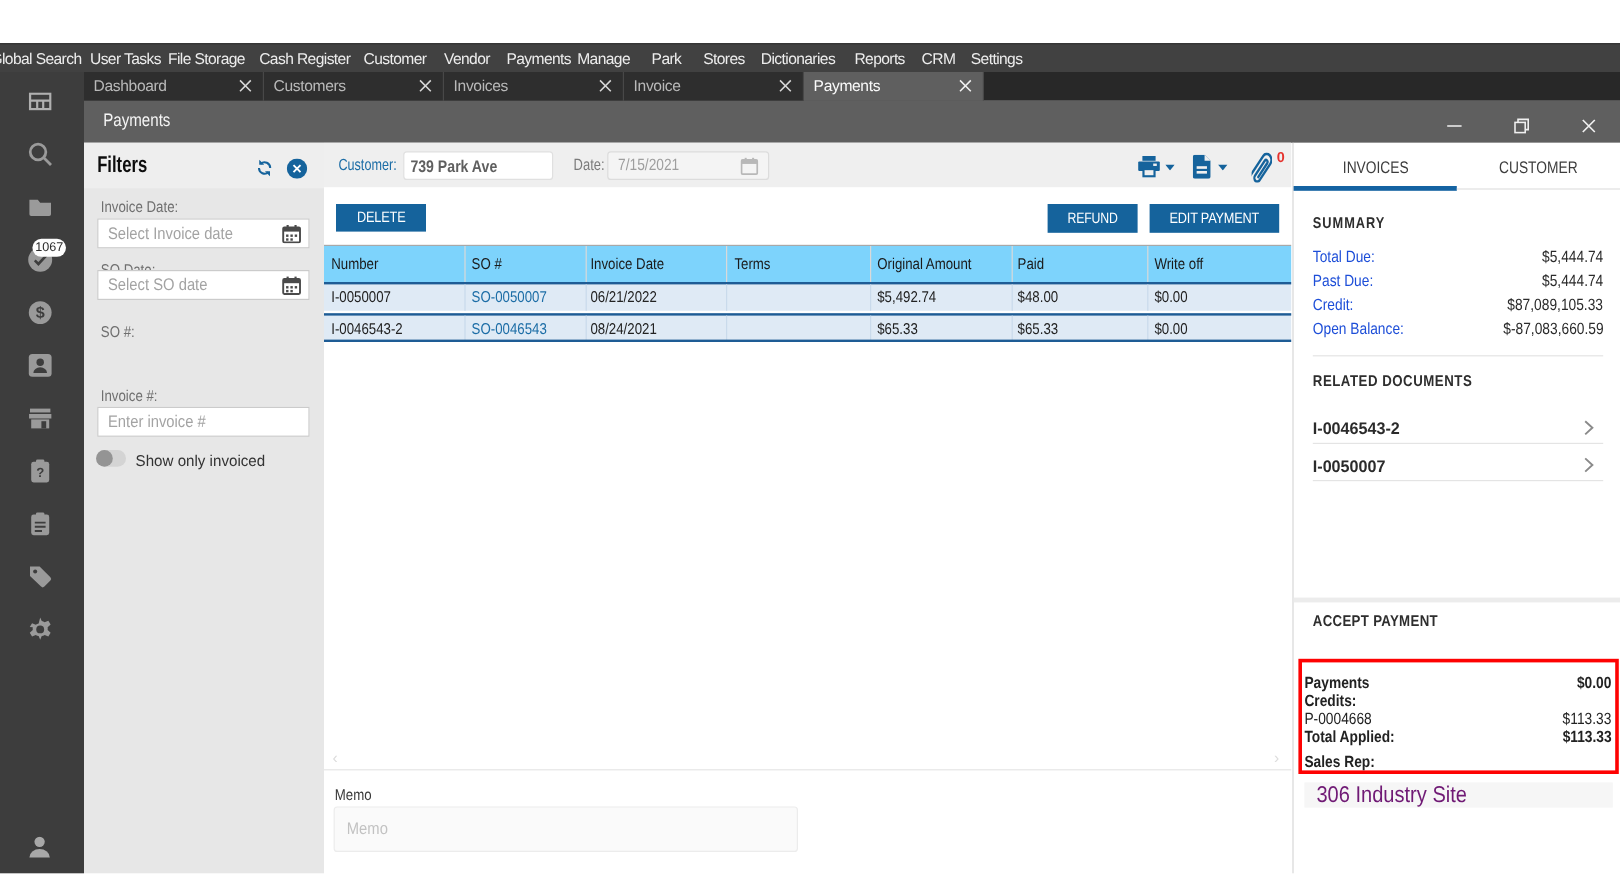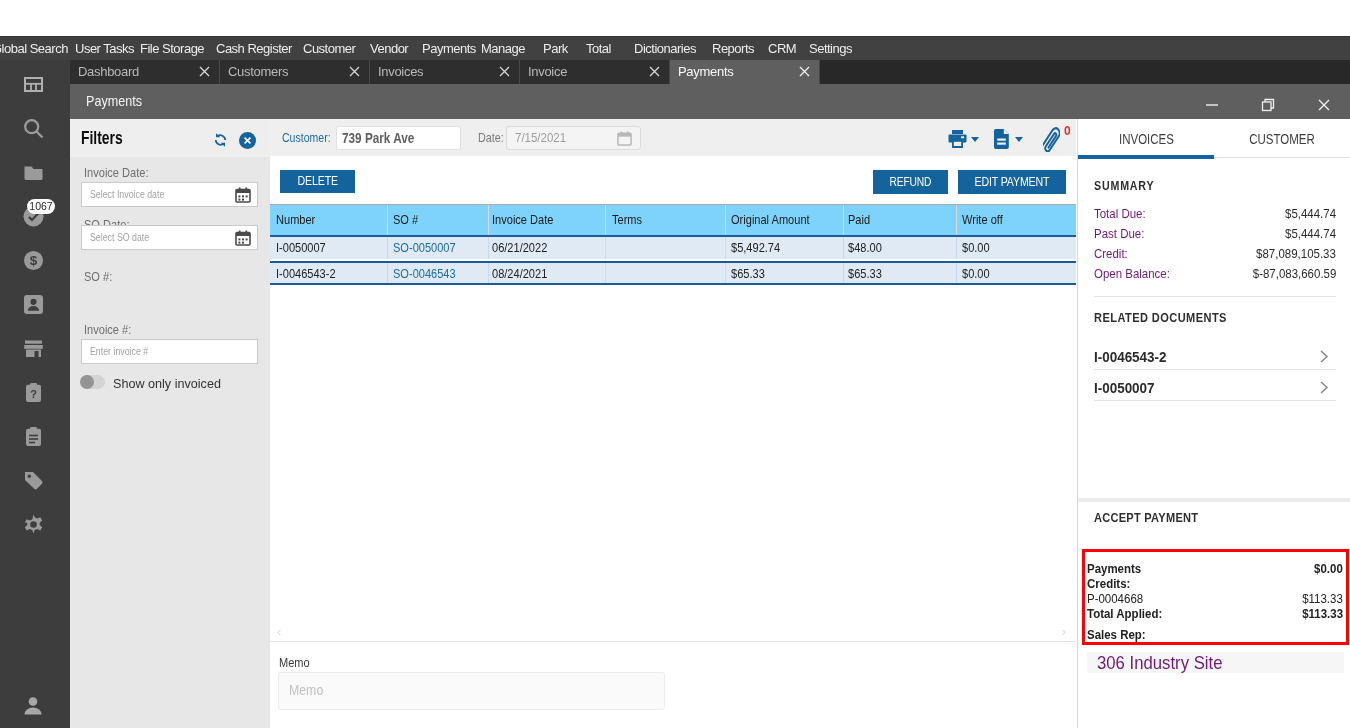--- a/index.html
+++ b/index.html
@@ -32,21 +32,21 @@
 
 
 #winbar { left:70px; top:84px; width:1280px; height:35px; background:#5f5f5f; }
 #winbar .ttl { position:absolute; left:16px; top:0; line-height:34px; font-size:15px; color:#f5f5f5; }
 
 
 #filters { left:70px; top:119px; width:200px; height:609px; background:#e7e7e7; }
 #fhead { position:absolute; left:0; top:0; width:200px; height:38px; background:#eeeeee; }
 #fhead .ftitle { position:absolute; left:11px; top:0; line-height:37px; font-size:19px; font-weight:bold; color:#0d0d0d; }
 .flabel { position:absolute; left:14px; font-size:13px; color:#6f6f6f; }
-.finput { position:absolute; left:11px; width:177px; height:25px; background:#fff; border:1px solid #cbcbcb; font-size:10px; color:#a3a3a3; line-height:23px; padding-left:8px; }
+.finput { position:absolute; left:11px; width:177px; height:25px; background:#fff; border:1px solid #cbcbcb; font-size:14px; color:#a3a3a3; line-height:23px; padding-left:8px; }
 .cal { position:absolute; }
 #toggle { position:absolute; left:11px; top:256px; width:24px; height:14px; background:#d4d4d4; border-radius:7px; }
 #toggle .knob { position:absolute; left:-1px; top:0px; width:14px; height:14px; border-radius:50%; background:#949494; }
 #togglelbl { position:absolute; left:43px; top:257px; font-size:13px; color:#333; }
 
 
 #main { left:270px; top:119px; width:806px; height:609px; background:#fff; }
 #toolbar { position:absolute; left:0; top:0; width:806px; height:37px; background:#efefef; }
 #toolbar .lbl-c { position:absolute; left:12px; top:0; line-height:37px; font-size:13.5px; color:#1c6da6; }
 #cust-in { position:absolute; left:66px; top:7px; width:125px; height:24px; background:#fff; border:1px solid #e0e0e0; border-radius:3px; font-size:14px; font-weight:bold; color:#5f5f5f; line-height:22px; padding-left:5px; }
@@ -74,21 +74,21 @@
 #memo-lbl { position:absolute; left:9px; top:536px; font-size:13px; color:#3a3a3a; }
 #memo { position:absolute; left:8px; top:553px; width:387px; height:38px; background:#fafafa; border:1px solid #ececec; border-radius:3px; font-size:14px; color:#c2c2c2; padding:9px 0 0 10px; }
 
 
 #right { left:1077px; top:119px; width:273px; height:609px; background:#fff; border-left:1px solid #d8d8d8; }
 .rtab { position:absolute; top:0; width:136px; height:40px; line-height:40px; text-align:center; font-size:14px; color:#3d3d3d; }
 #rtab-underline { position:absolute; left:0; top:36px; width:136px; height:4px; background:#1463a2; }
 #rtab-line { position:absolute; left:136px; top:38px; width:136px; height:1px; background:#e0e0e0; }
 .rhead { position:absolute; left:16px; font-size:13px; font-weight:bold; color:#2e2e2e; }
 .rrow { position:absolute; left:16px; width:242px; height:17px; }
-.rrow .rl { position:absolute; left:0; top:0; font-size:13.5px; color:#701a75; }
+.rrow .rl { position:absolute; left:0; top:0; font-size:13.5px; color:#1d4ed8; }
 .rrow .rv { position:absolute; right:0; top:0; font-size:13.5px; color:#2b2b2b; }
 .rdiv { position:absolute; left:16px; width:242px; height:1px; background:#e4e4e4; }
 .docrow { position:absolute; left:16px; width:242px; font-size:14px; font-weight:bold; color:#2b2b2b; }
 #grayband { position:absolute; left:0; top:379px; width:273px; height:4px; background:#ececec; }
 #redbox { position:absolute; left:4px; top:430px; width:267px; height:96px; border:3px solid #fe0202; }
 .pr { position:absolute; left:2px; width:256px; height:15px; }
 .pr .pl { position:absolute; left:0; font-size:13.5px; color:#222; }
 .pr .pv { position:absolute; right:0; font-size:13.5px; color:#222; }
 .b { font-weight:bold; }
 #salesin { position:absolute; left:9px; top:533px; width:257px; height:21px; background:#f6f6f6; font-size:19px; color:#701a75; line-height:21px; padding-left:10px; }
@@ -120,21 +120,21 @@
 <div class="abs" id="menubar">
   <span style="left:-8px">Global Search</span>
   <span style="left:75px">User Tasks</span>
   <span style="left:140px">File Storage</span>
   <span style="left:216px">Cash Register</span>
   <span style="left:303px">Customer</span>
   <span style="left:370px">Vendor</span>
   <span style="left:422px">Payments</span>
   <span style="left:481px">Manage</span>
   <span style="left:543px">Park</span>
-  <span style="left:586px">Total</span>
+  <span style="left:586px">Stores</span>
   <span style="left:634px">Dictionaries</span>
   <span style="left:712px">Reports</span>
   <span style="left:768px">CRM</span>
   <span style="left:809px">Settings</span>
 </div>
 
 <div class="abs" id="tabstrip">
   <div class="tab" style="left:0px">
       <span class="tname">Dashboard</span>
     <svg class="tx" width="13" height="13" viewBox="0 0 13 13">

